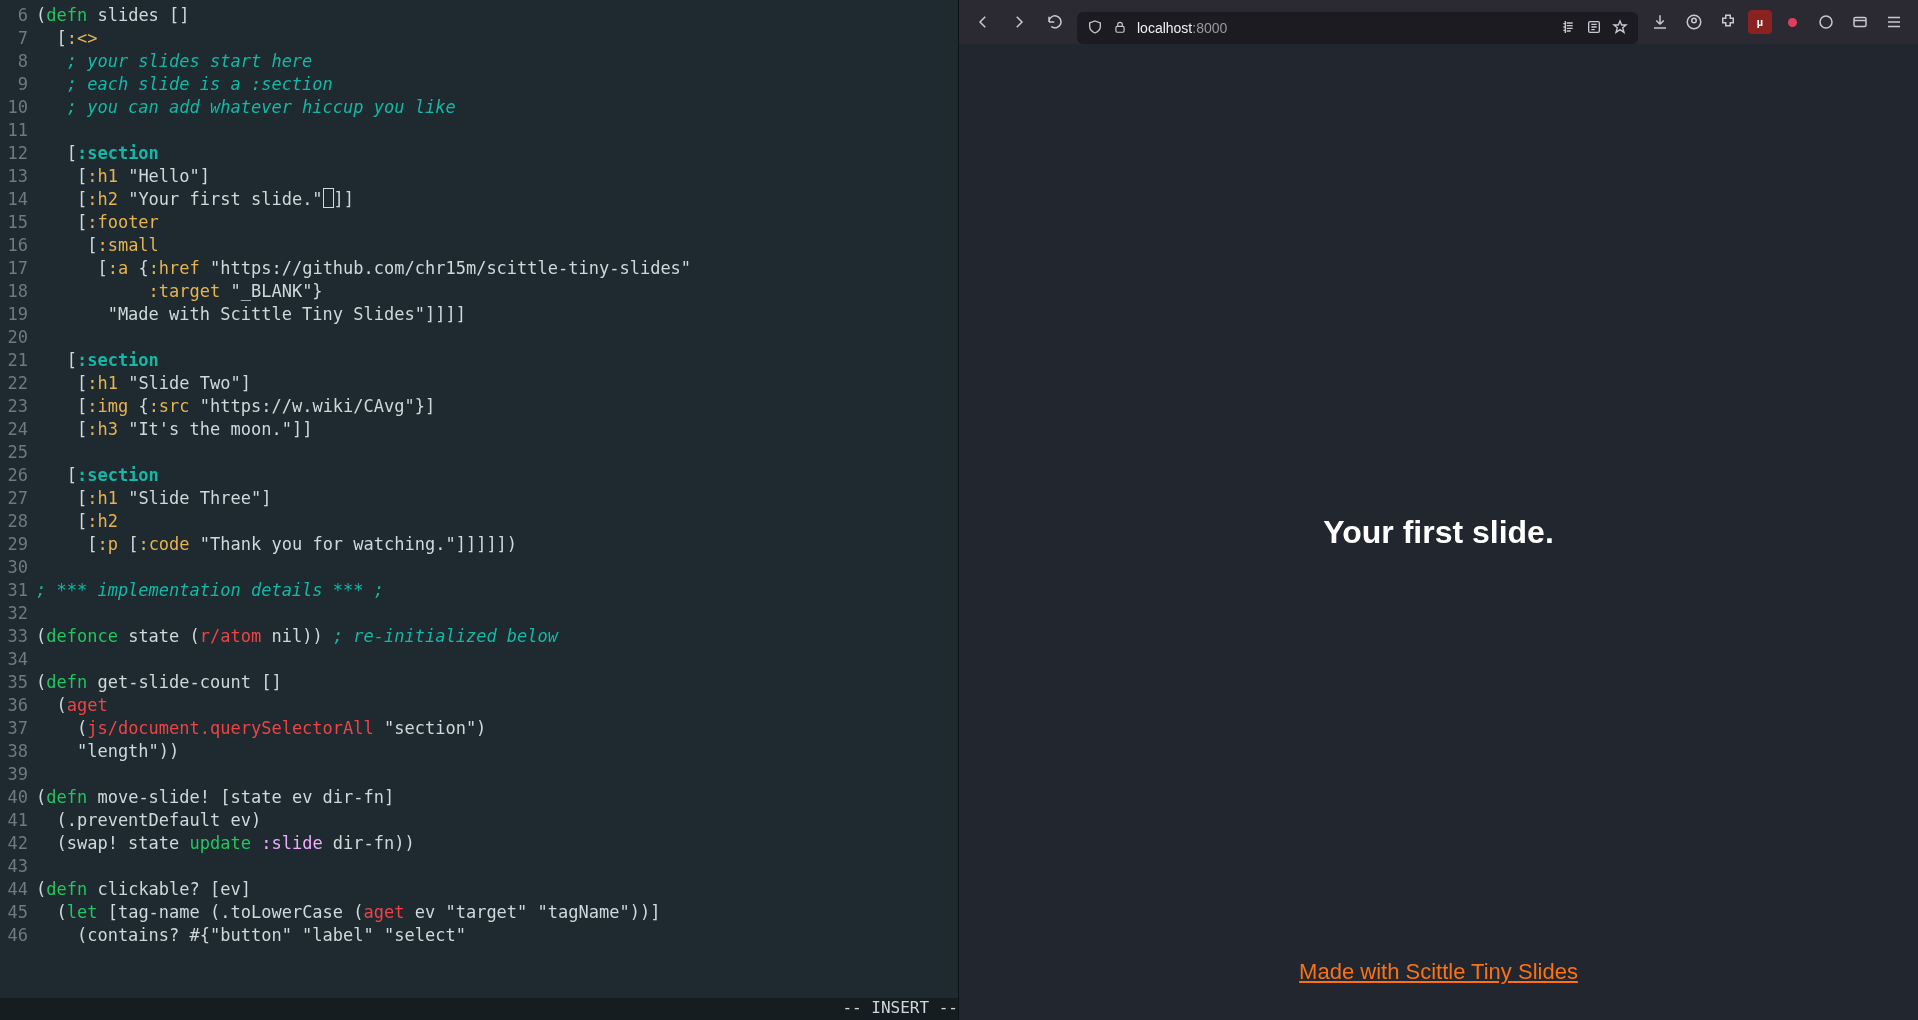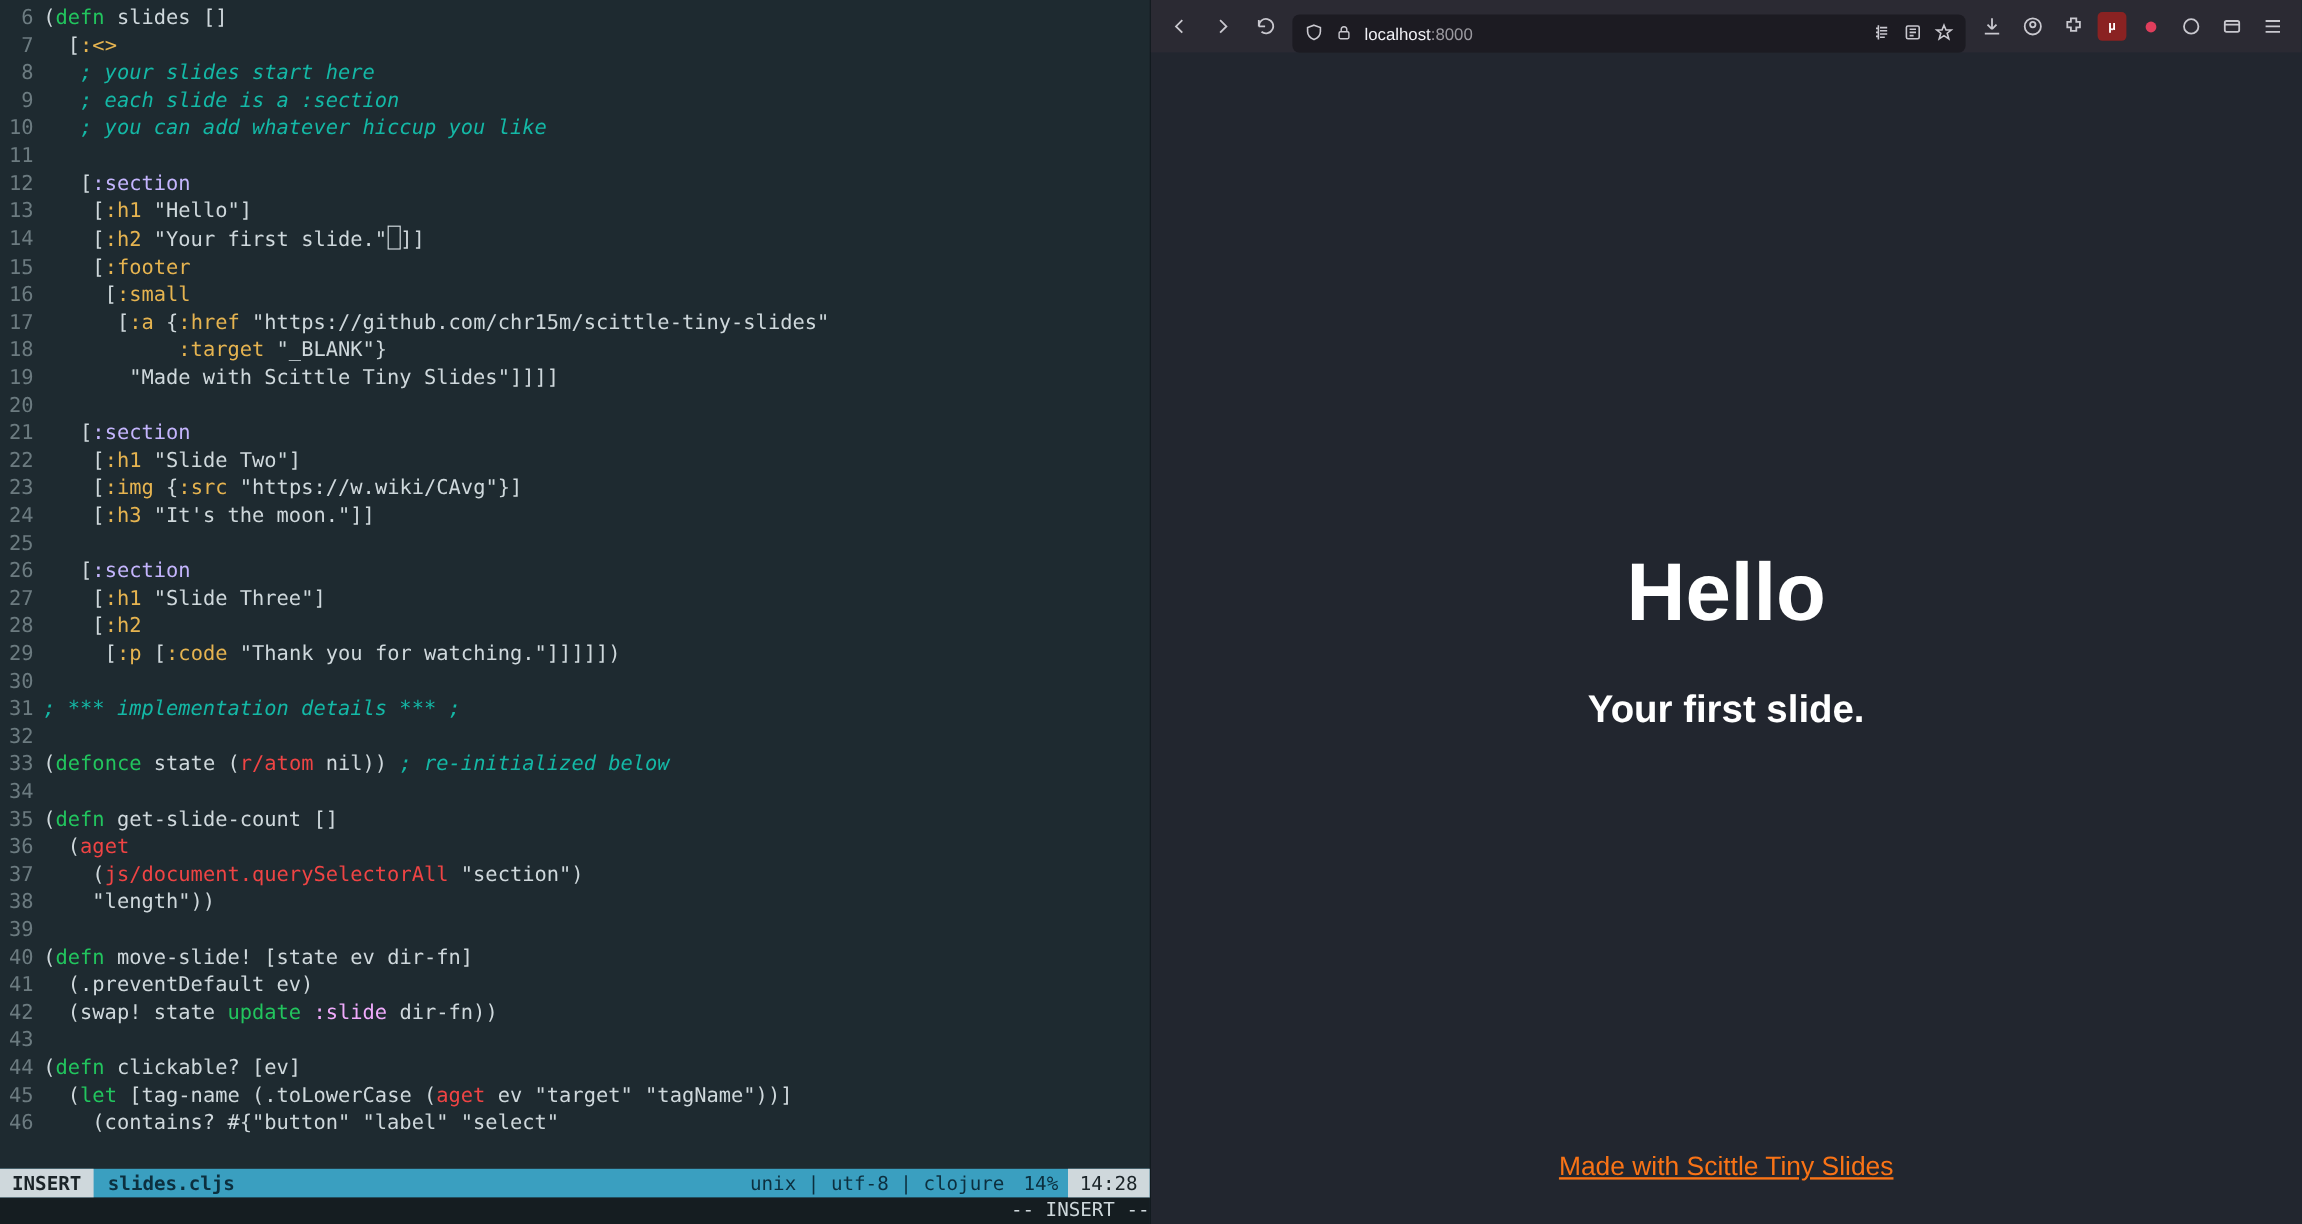--- a/index.html
+++ b/index.html
@@ -32,21 +32,21 @@
 .gutter {
   width: 36px;
   text-align: right;
   color: #6c7b80;
   padding-right: 8px;
   flex-shrink: 0;
 }
 .code { color: #cfd8dc; flex: 1; }
 .kw-defn { color: #22c55e; }
 .kw-key  { color: #e6b450; }
-.kw-section { color: #c4b5fd; }
+.kw-section { color: #14b8a6; font-weight: bold; }
 .kw-builtin { color: #ef4444; }
 .comment { color: #14b8a6; font-style: italic; }
 .kw-slide { color: #f0abfc; }
 .statusbar {
   height: 24px;
   background: #3a9fc0;
   display: flex;
   align-items: center;
   font-size: 16px;
   color: #0c2f3e;
@@ -151,28 +151,20 @@
   bottom: 35px;
   font-size: 22px;
 }
 .slide-footer a { color: #f97316; text-decoration: underline; }
 </style>
 </head>
 <body>
 
 <div class="editor-pane">
   <div class="code-area" id="code-area"><div class="line"><div class="gutter">6</div><div class="code">(<span class="kw-defn">defn</span> slides []</div></div><div class="line"><div class="gutter">7</div><div class="code">  [<span class="kw-key">:&lt;&gt;</span></div></div><div class="line"><div class="gutter">8</div><div class="code"><span class="comment">   ; your slides start here</span></div></div><div class="line"><div class="gutter">9</div><div class="code"><span class="comment">   ; each slide is a :section</span></div></div><div class="line"><div class="gutter">10</div><div class="code"><span class="comment">   ; you can add whatever hiccup you like</span></div></div><div class="line"><div class="gutter">11</div><div class="code"></div></div><div class="line"><div class="gutter">12</div><div class="code">   [<span class="kw-section">:section</span></div></div><div class="line"><div class="gutter">13</div><div class="code">    [<span class="kw-key">:h1</span> "Hello"]</div></div><div class="line"><div class="gutter">14</div><div class="code">    [<span class="kw-key">:h2</span> "Your first slide."<span class="cursor-box"></span>]]</div></div><div class="line"><div class="gutter">15</div><div class="code">    [<span class="kw-key">:footer</span></div></div><div class="line"><div class="gutter">16</div><div class="code">     [<span class="kw-key">:small</span></div></div><div class="line"><div class="gutter">17</div><div class="code">      [<span class="kw-key">:a</span> {<span class="kw-key">:href</span> "https://github.com/chr15m/scittle-tiny-slides"</div></div><div class="line"><div class="gutter">18</div><div class="code">           <span class="kw-key">:target</span> "_BLANK"}</div></div><div class="line"><div class="gutter">19</div><div class="code">       "Made with Scittle Tiny Slides"]]]]</div></div><div class="line"><div class="gutter">20</div><div class="code"></div></div><div class="line"><div class="gutter">21</div><div class="code">   [<span class="kw-section">:section</span></div></div><div class="line"><div class="gutter">22</div><div class="code">    [<span class="kw-key">:h1</span> "Slide Two"]</div></div><div class="line"><div class="gutter">23</div><div class="code">    [<span class="kw-key">:img</span> {<span class="kw-key">:src</span> "https://w.wiki/CAvg"}]</div></div><div class="line"><div class="gutter">24</div><div class="code">    [<span class="kw-key">:h3</span> "It's the moon."]]</div></div><div class="line"><div class="gutter">25</div><div class="code"></div></div><div class="line"><div class="gutter">26</div><div class="code">   [<span class="kw-section">:section</span></div></div><div class="line"><div class="gutter">27</div><div class="code">    [<span class="kw-key">:h1</span> "Slide Three"]</div></div><div class="line"><div class="gutter">28</div><div class="code">    [<span class="kw-key">:h2</span></div></div><div class="line"><div class="gutter">29</div><div class="code">     [<span class="kw-key">:p</span> [<span class="kw-key">:code</span> "Thank you for watching."]]]]])</div></div><div class="line"><div class="gutter">30</div><div class="code"></div></div><div class="line"><div class="gutter">31</div><div class="code"><span class="comment">; *** implementation details *** ;</span></div></div><div class="line"><div class="gutter">32</div><div class="code"></div></div><div class="line"><div class="gutter">33</div><div class="code">(<span class="kw-defn">defonce</span> state (<span class="kw-builtin">r/atom</span> nil)) <span class="comment">; re-initialized below</span></div></div><div class="line"><div class="gutter">34</div><div class="code"></div></div><div class="line"><div class="gutter">35</div><div class="code">(<span class="kw-defn">defn</span> get-slide-count []</div></div><div class="line"><div class="gutter">36</div><div class="code">  (<span class="kw-builtin">aget</span></div></div><div class="line"><div class="gutter">37</div><div class="code">    (<span class="kw-builtin">js/document.querySelectorAll</span> "section")</div></div><div class="line"><div class="gutter">38</div><div class="code">    "length"))</div></div><div class="line"><div class="gutter">39</div><div class="code"></div></div><div class="line"><div class="gutter">40</div><div class="code">(<span class="kw-defn">defn</span> move-slide! [state ev dir-fn]</div></div><div class="line"><div class="gutter">41</div><div class="code">  (.preventDefault ev)</div></div><div class="line"><div class="gutter">42</div><div class="code">  (swap! state <span class="kw-defn">update</span> <span class="kw-slide">:slide</span> dir-fn))</div></div><div class="line"><div class="gutter">43</div><div class="code"></div></div><div class="line"><div class="gutter">44</div><div class="code">(<span class="kw-defn">defn</span> clickable? [ev]</div></div><div class="line"><div class="gutter">45</div><div class="code">  (<span class="kw-defn">let</span> [tag-name (.toLowerCase (<span class="kw-builtin">aget</span> ev "target" "tagName"))]</div></div><div class="line"><div class="gutter">46</div><div class="code">    (contains? #{"button" "label" "select"</div></div></div>
-  <div class="statusbar">
-    <span class="sb-mode">INSERT</span>
-    <span class="sb-filename">slides.cljs</span>
-    <span class="sb-spacer"></span>
-    <span class="sb-info">unix | utf-8 | clojure</span>
-    <span class="sb-info">14%</span>
-    <span class="sb-pos">14:28</span>
-  </div>
   <div class="insert-echo">-- INSERT --</div>
 </div>
 
 <div class="browser-pane">
   <div class="browser-chrome">
     <span class="icon-btn">
         <svg viewBox="0 0 24 24">
           <path d="M15 5l-7 7 7 7"></path>
         </svg>
       </span>
@@ -240,19 +232,18 @@
           </svg>
         </span>
       <span class="icon-btn">
           <svg viewBox="0 0 24 24">
             <path d="M4 6h16M4 12h16M4 18h16"></path>
           </svg>
         </span>
     </div>
   </div>
   <div class="slide-viewport">
-    <div class="slide-h1">Hello</div>
     <div class="slide-h2">Your first slide.</div>
     <div class="slide-footer">
       <a href="#">Made with Scittle Tiny Slides</a>
     </div>
   </div>
 </div>
 
 </body></html>

